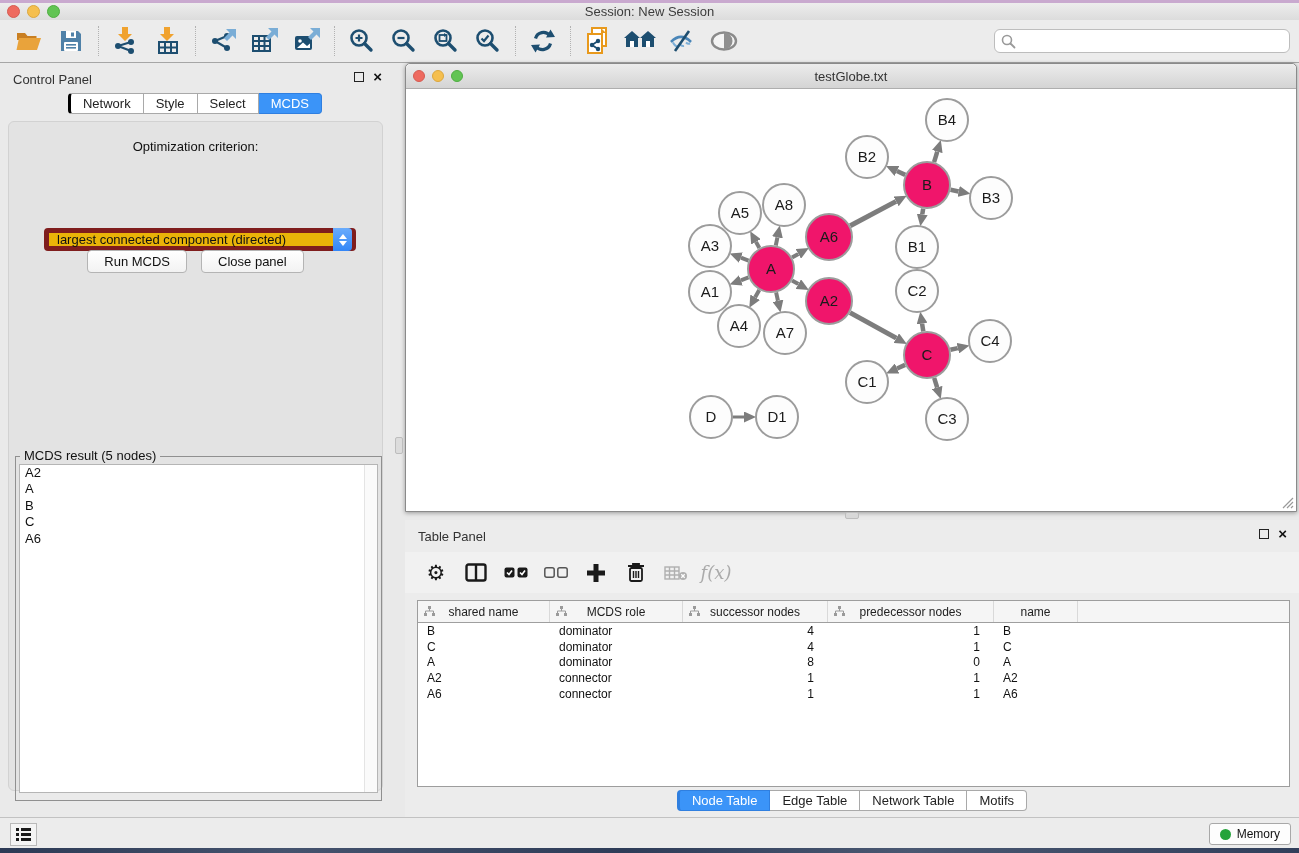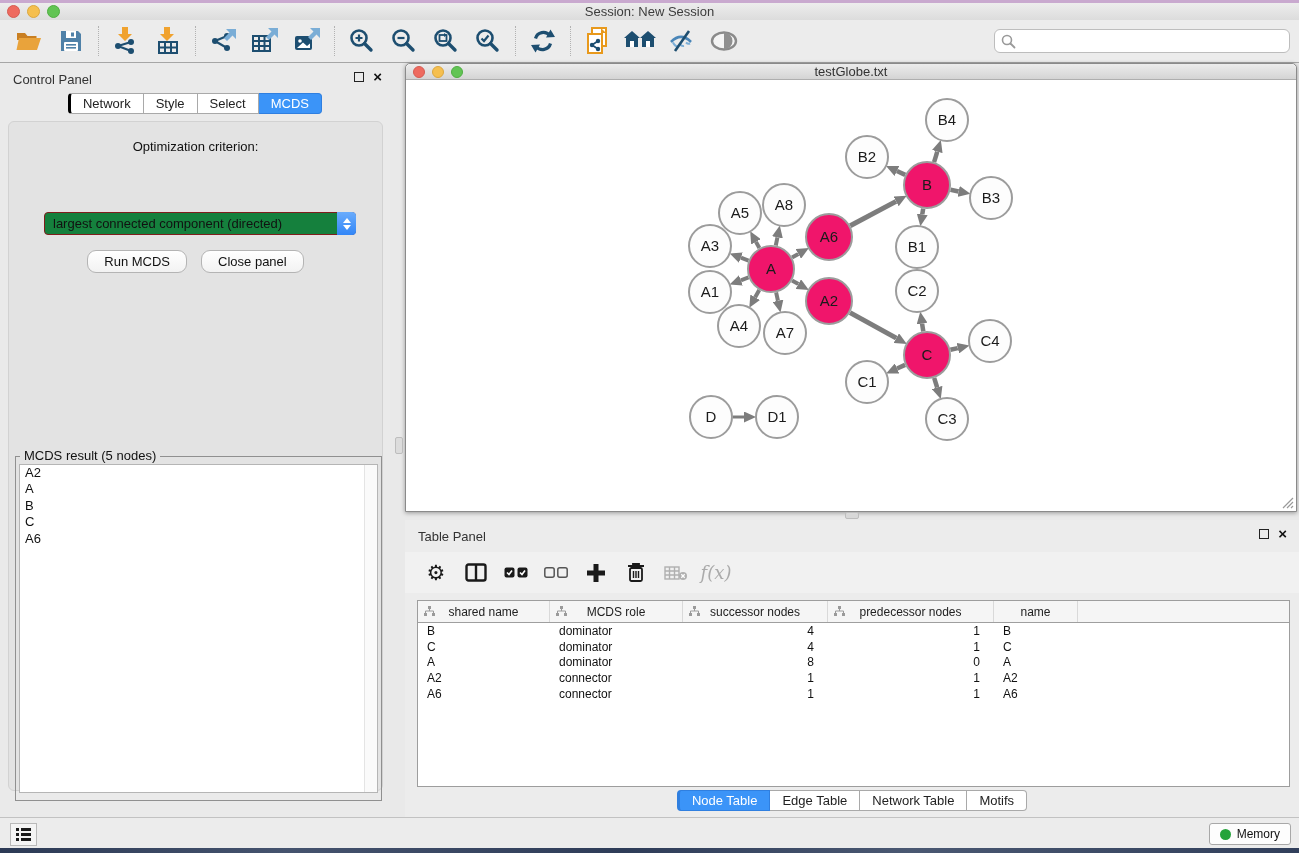--- a/index.html
+++ b/index.html
@@ -33,41 +33,41 @@
   .close-ico{font-size:15px;font-weight:700;color:#111;line-height:10px;}
   .seg-bar{display:flex;justify-content:center;}
   .seg{border:1px solid #a9a9a9;border-left:none;background:#fff;font-size:13px;color:#222;
        padding:2px 12px;height:21px;display:flex;align-items:center;}
   .seg:first-child{border-left:3px solid #000000;border-radius:4px 0 0 4px;}
   .seg:last-child{border-radius:0 4px 4px 0;}
   .seg.active{background:#3b94f8;border-color:#2f7fe0;color:#fff;}
   .cp-content{position:absolute;left:8px;top:58px;width:375px;height:670px;background:#e3e3e3;
               border:1px solid #d2d2d2;border-radius:6px;}
   .opt-label{text-align:center;margin-top:17px;font-size:13px;color:#111;}
-  .dropdown{position:absolute;left:35px;top:90px;width:312px;height:23px;background:#15803d;
-            border:1px solid #7f1d1d;border-radius:4px;display:flex;align-items:center;}
+  .dropdown{position:absolute;left:35px;top:106px;width:312px;height:23px;background:#eab308;
+            border:5px solid #7f1d1d;border-radius:4px;display:flex;align-items:center;}
   .dropdown .dd-text{flex:1;font-size:13px;padding-left:8px;color:#111;white-space:nowrap;overflow:hidden;}
   .dd-stepper{width:19px;height:23px;margin:-1px -1px -1px 0;border-radius:0 4px 4px 0;
               background:linear-gradient(#6aacfc,#3286f7);display:flex;flex-direction:column;
               align-items:center;justify-content:center;gap:2px;}
   .dd-up{width:0;height:0;border-left:4px solid transparent;border-right:4px solid transparent;border-bottom:5px solid #fff;}
   .dd-down{width:0;height:0;border-left:4px solid transparent;border-right:4px solid transparent;border-top:5px solid #fff;}
   .cp-buttons{position:absolute;left:0;top:128px;width:100%;display:flex;justify-content:center;gap:14px;}
-  .btn{background:linear-gradient(#ffffff,#f2f2f2);border:1px solid #b4b4b4;border-radius:9px;
+  .btn{background:linear-gradient(#ffffff,#f2f2f2);border:1px solid #b4b4b4;border-radius:4px;
        font-size:13px;color:#111;height:23px;padding:0 16px;display:flex;align-items:center;}
   .groupbox{position:absolute;left:6px;top:334px;width:367px;height:345px;border:1px solid #909090;}
   .groupbox-title{position:absolute;top:-9px;left:4px;background:#e3e3e3;padding:0 4px;font-size:13px;color:#111;}
   .result-list{position:absolute;left:3px;top:7px;right:3px;bottom:7px;background:#fff;
                border:1px solid #b5b5b5;overflow:hidden;}
   .result-item{font-size:13px;line-height:16.4px;padding-left:5px;color:#111;}
   .result-list .vtrack{position:absolute;right:0;top:0;bottom:0;width:13px;background:#fafafa;border-left:1px solid #e4e4e4;}
   
   .net-window{position:absolute;left:405px;top:63px;width:892px;height:449px;background:#fff;
               border:1px solid #8a8a8a;border-radius:5px 5px 0 0;box-shadow:0 1px 4px rgba(0,0,0,.35);}
-  .net-titlebar{height:16px;background:linear-gradient(#ececec,#d4d4d4);border-bottom:1px solid #aeaeae;
+  .net-titlebar{height:25px;background:linear-gradient(#ececec,#d4d4d4);border-bottom:1px solid #aeaeae;
                 border-radius:5px 5px 0 0;position:relative;display:flex;align-items:center;}
   .net-titlebar .tl{width:12px;height:12px;}
   .net-title{position:absolute;left:0;right:0;text-align:center;font-size:13px;color:#333;}
   .net-canvas{position:absolute;left:0;top:25px;width:890px;height:422px;background:#fff;overflow:hidden;}
   .resize-grip{position:absolute;right:2px;bottom:2px;width:14px;height:14px;}
   
   .v-grip{position:absolute;left:395px;top:437px;width:8px;height:17px;background:#dcdcdc;
           border:1px solid #bdbdbd;border-radius:2px;}
   .h-grip{position:absolute;left:845px;top:512px;width:14px;height:7px;background:#d8d8d8;
           border:1px solid #bdbdbd;border-radius:2px;}

